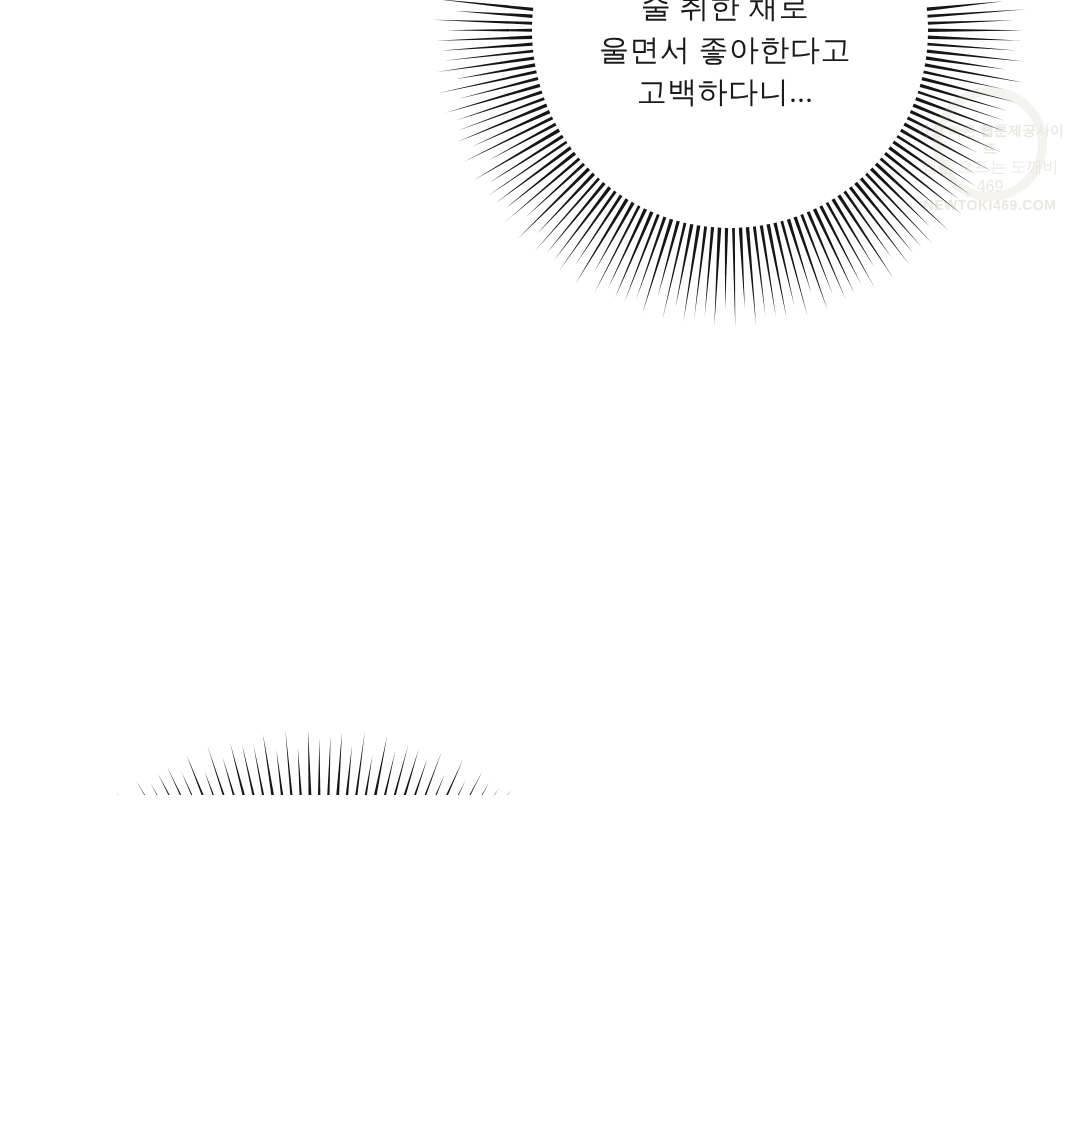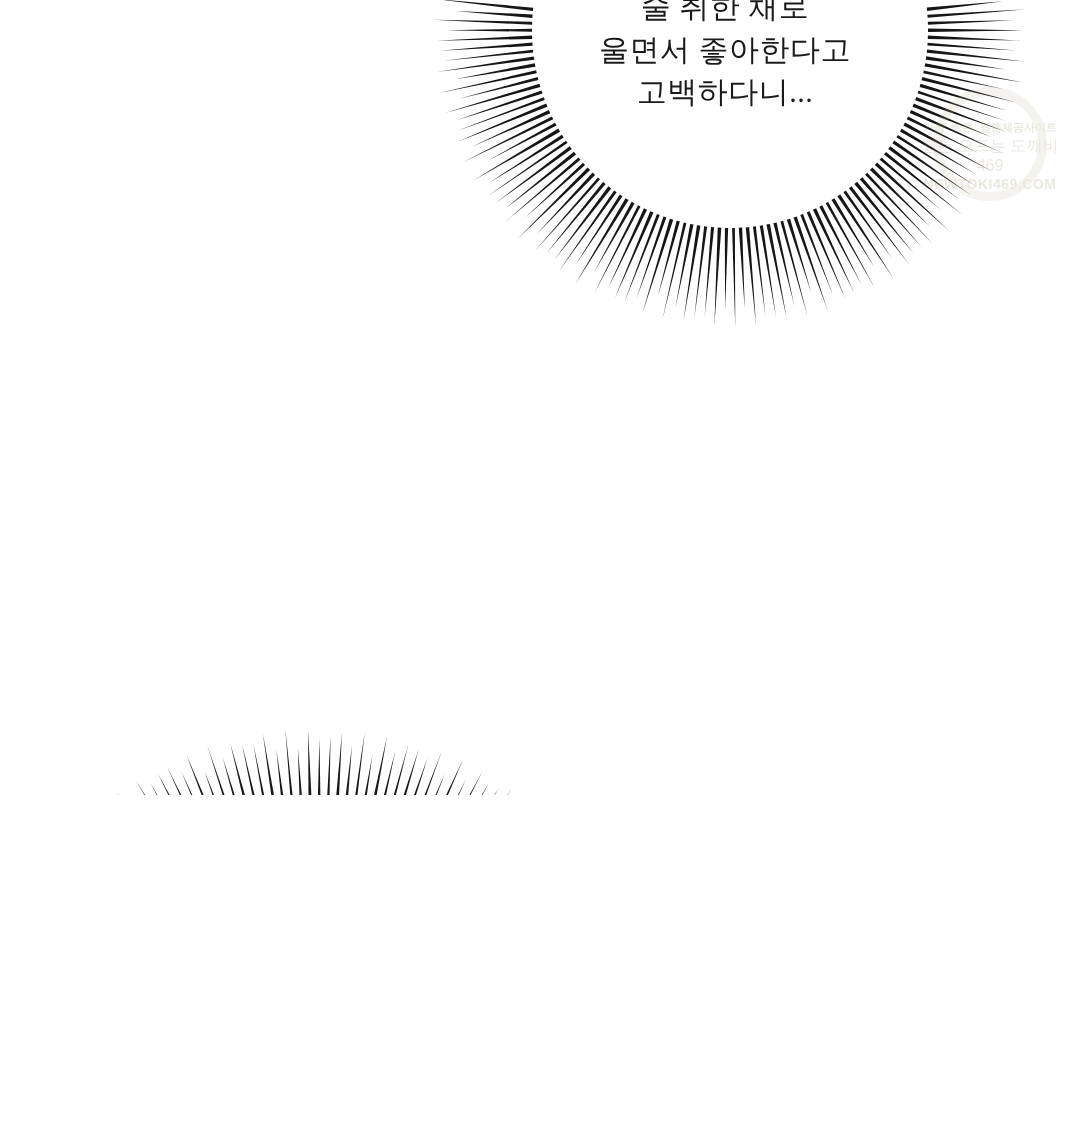--- a/index.html
+++ b/index.html
@@ -76,21 +76,21 @@
     border-radius: 50%;
     border: 9px solid #c2b49a;
     opacity: 0.75;
   }
   .watermark .wm-lines {
     position: absolute;
     left: 0;
     top: 30px;
     width: 152px;
   }
-  .watermark .wm-l1 { font-size: 11px; font-weight: bold; color: #a8986f; font-family: Liberation Mono, monospace; }
+  .watermark .wm-l1 { font-size: 14px; font-weight: bold; color: #a8986f; }
   .watermark .wm-l2 { font-size: 16px; font-weight: normal; color: #a8986f; }
   .watermark .wm-l3 { font-size: 14px; font-weight: bold; color: #a8986f; letter-spacing: 0.5px; }
 </style>
 </head>
 <body>
 
 <div id="page">
 
   <div class="burst" id="burst-one" style="left:0px; top:0px; width:1080px; height:460px;">
     <svg width="1080" height="460" viewBox="0 0 1080 460" aria-hidden="true">

